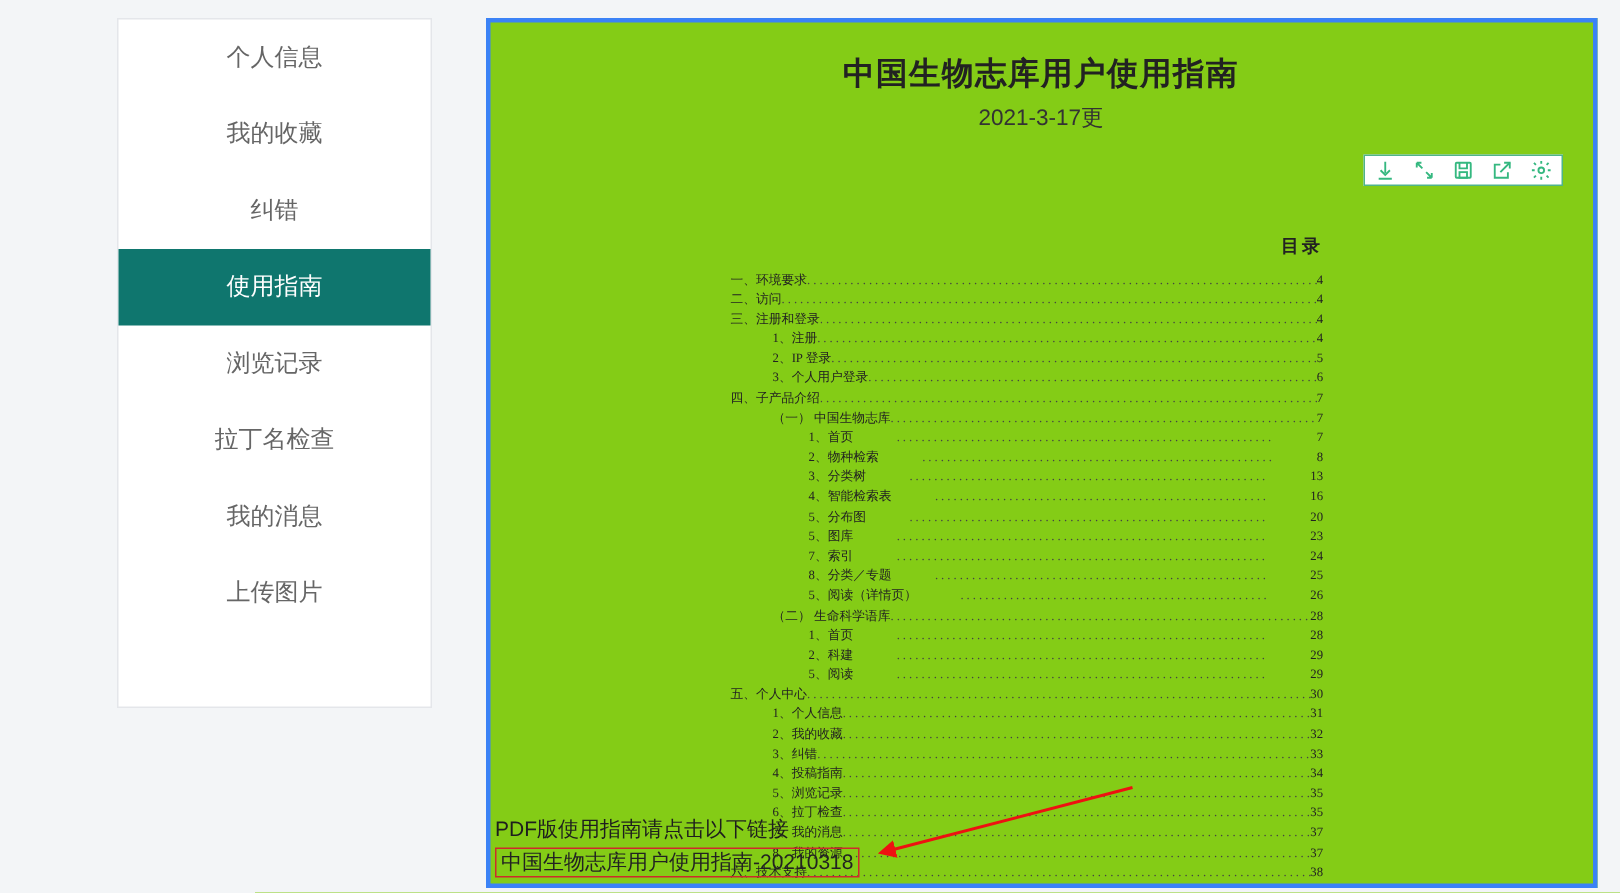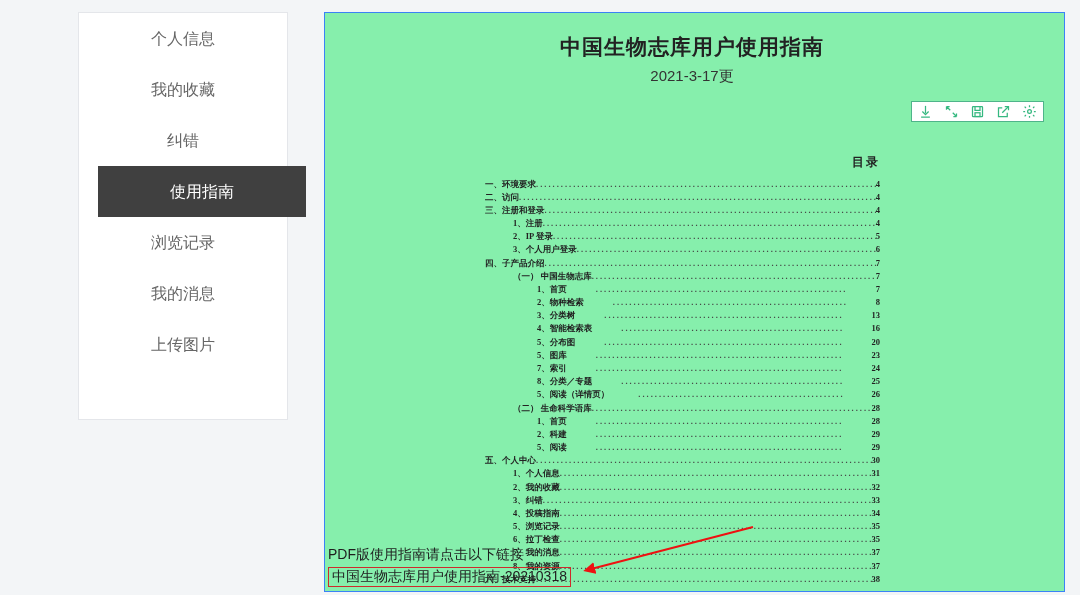--- a/index.html
+++ b/index.html
@@ -3,31 +3,31 @@
 <meta charset="utf-8">
 <style>
   *{box-sizing:border-box;margin:0;padding:0;}
   body{
     width:1080px;height:595px;
     background:#f3f5f7;
     font-family:"Microsoft YaHei","PingFang SC",Arial,sans-serif;
     position:relative;overflow:hidden;
   }
   .sidebar{
-    position:absolute;left:78px;top:12px;width:210px;height:408px;
+    position:absolute;left:78px;top:12px;width:210px;height:460px;
     background:#fff;border:1px solid #e4e6ea;
   }
   .sidebar-item{
     width:100%;height:51px;line-height:51px;text-align:center;
     font-size:16px;color:#666;cursor:pointer;
   }
-  .sidebar-item.active{background:#404040;color:#fff;margin-left:19px;}
+  .sidebar-item.active{background:#0f766e;color:#fff;}
   .main{
     position:absolute;left:324px;top:12px;right:15px;bottom:3px;
-    background:#86efac;border:1px solid #3b82f6;
+    background:#84cc16;border:3px solid #3b82f6;
   }
   .doc{
     position:absolute;left:152px;top:20px;width:430px;
   }
   .doc-title{
     text-align:center;font-size:21px;color:#222;font-weight:600;
     letter-spacing:1px;
   }
   .doc-date{
     text-align:center;font-size:15px;color:#333;margin-top:6px;
@@ -41,21 +41,21 @@
   .icn{color:#35b880;cursor:pointer;}
   .toc{
     position:absolute;left:160px;top:140px;width:395px;
     font-size:8.5px;color:#222;line-height:1.55;
     font-family:"SimSun","NSimSun","Songti SC",serif;
   }
   .toc-head{
     text-align:right;font-size:12px;font-weight:700;
     margin-bottom:6px;letter-spacing:2px;
   }
-  .toc-row{display:flex;white-space:nowrap;align-items:center;font-weight:bold;}
+  .toc-row{display:flex;white-space:nowrap;align-items:center;}
   .toc-label{flex:0 0 auto;}
   .toc-dots{
     flex:1 1 auto;overflow:hidden;
     letter-spacing:2px;color:#444;
   }
   .toc-page{flex:0 0 auto;}
   .i1{padding-left:28px;}
   .i2{padding-left:52px;gap:29px;}
   .pdfblock{
     position:absolute;left:3px;bottom:4px;font-size:14px;color:#1e1e1e;
@@ -71,20 +71,21 @@
 </style>
 </head>
 <body>
 
 <div class="sidebar">
   <div class="sidebar-item">个人信息</div>
   <div class="sidebar-item">我的收藏</div>
   <div class="sidebar-item">纠错</div>
   <div class="sidebar-item active">使用指南</div>
   <div class="sidebar-item">浏览记录</div>
+  <div class="sidebar-item">拉丁名检查</div>
   <div class="sidebar-item">我的消息</div>
   <div class="sidebar-item">上传图片</div>
 </div>
 
 <div class="main">
 
   <div class="doc">
     <div class="doc-title">中国生物志库用户使用指南</div>
     <div class="doc-date">2021-3-17更</div>
   </div>

